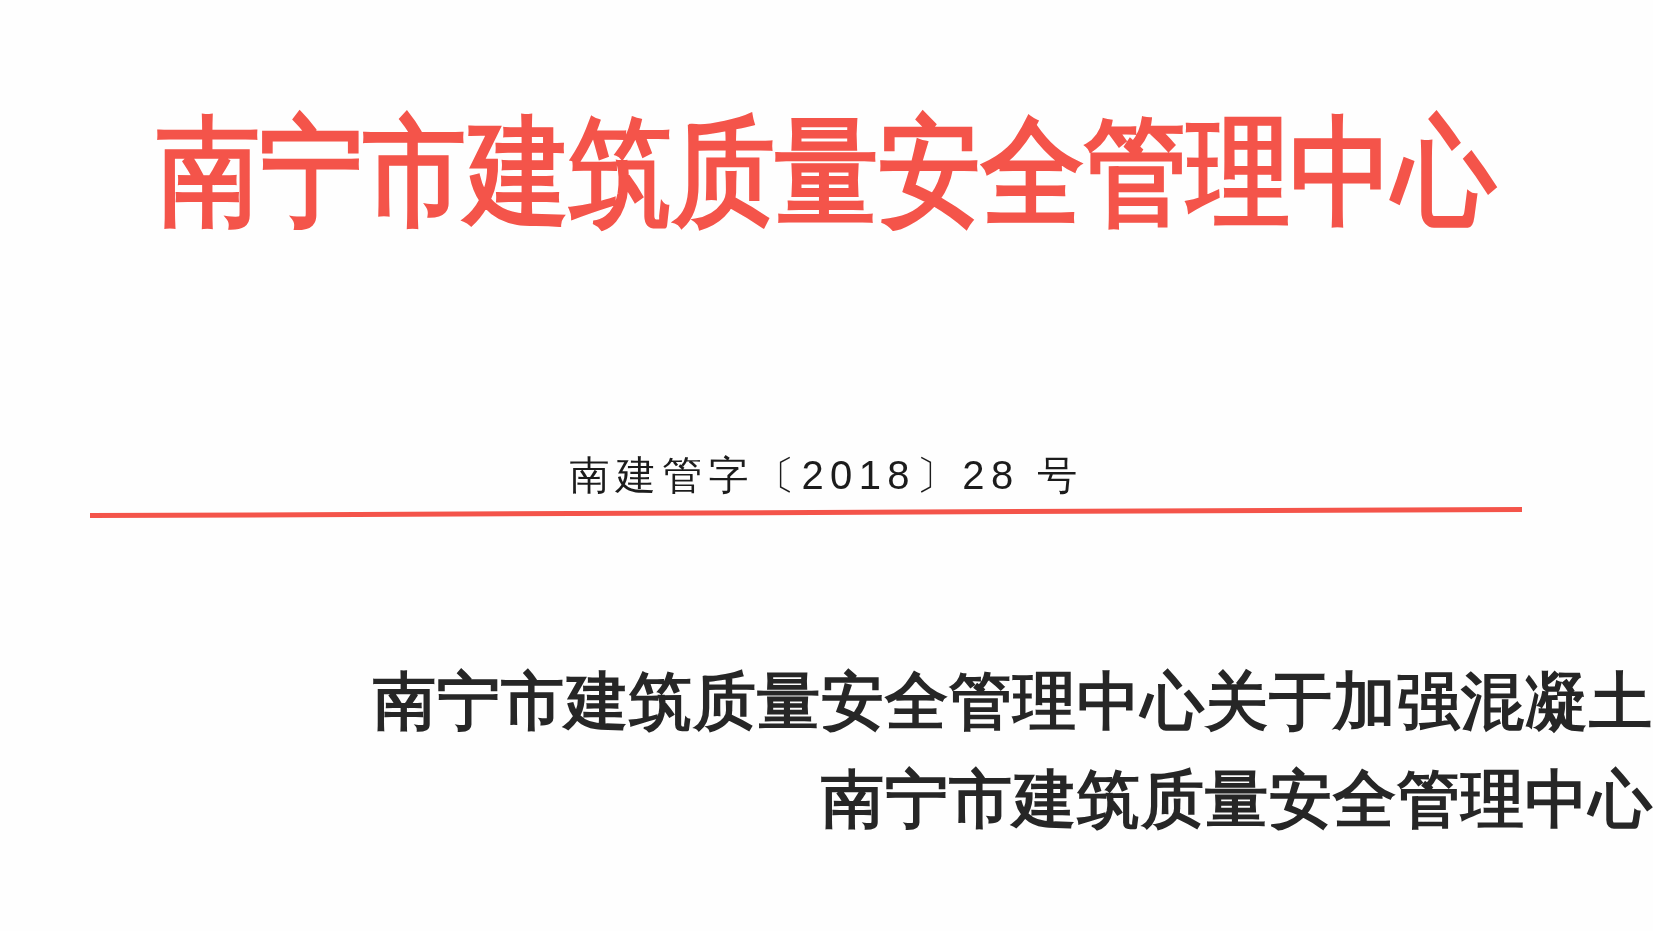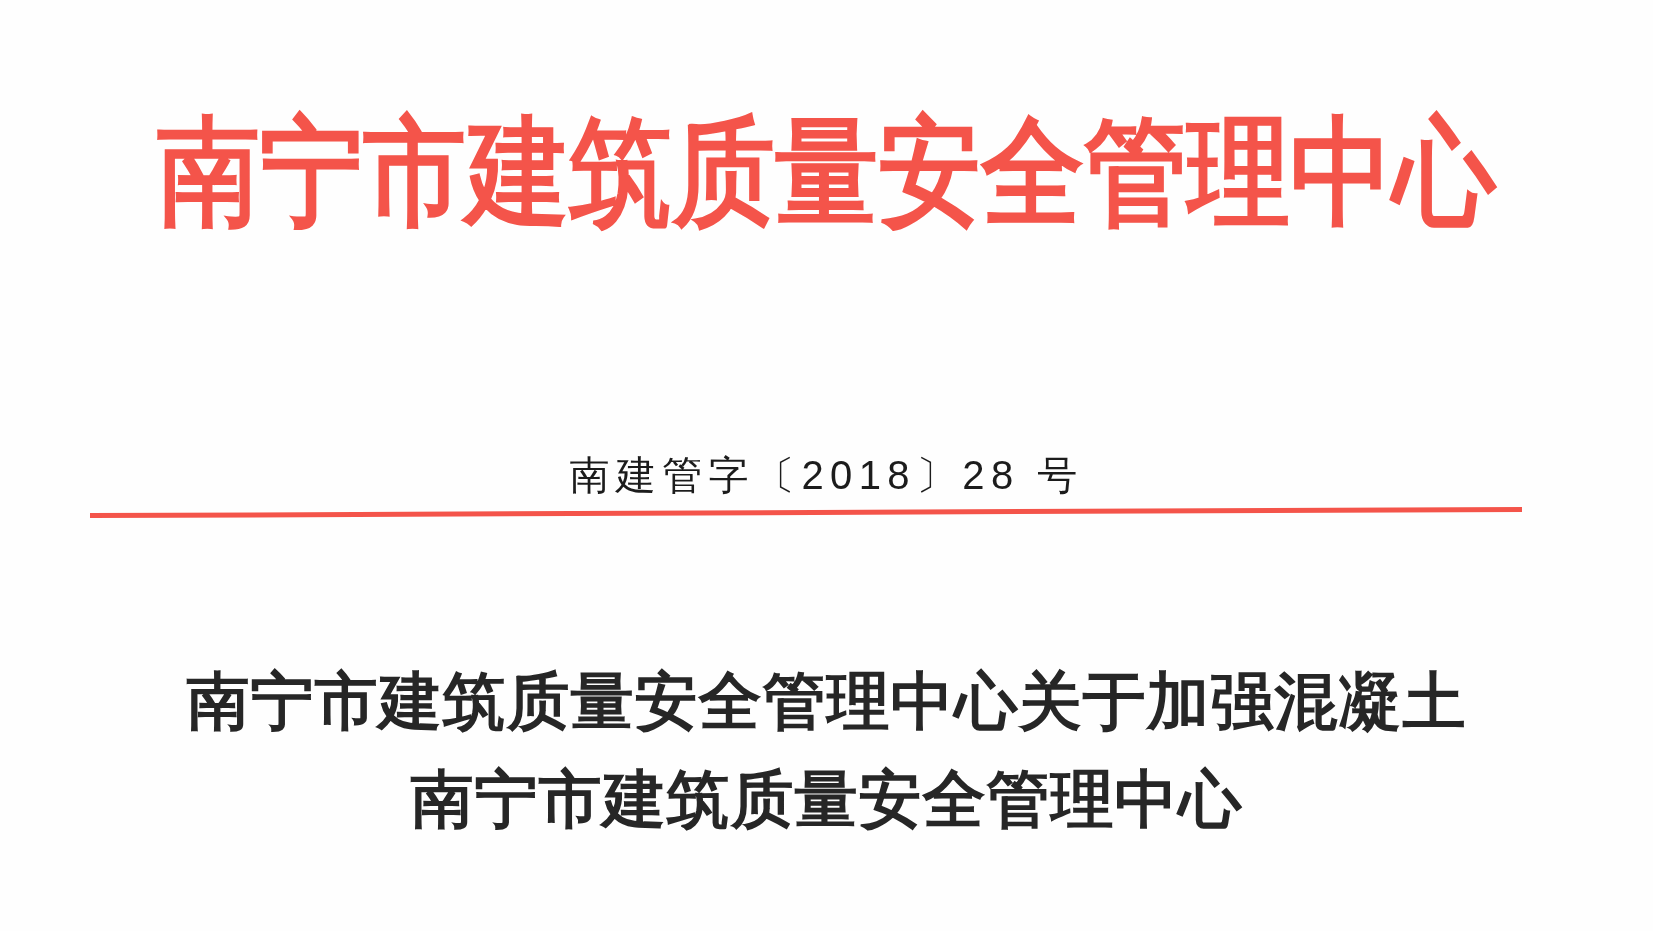--- a/index.html
+++ b/index.html
@@ -59,21 +59,21 @@
     height: 5px;
     background: var(--accent);
     transform: rotate(-0.25deg);
   }
   
   .notice-title {
     position: absolute;
     top: 652px;
     left: 0;
     width: 100%;
-    text-align: center;
+    text-align: right;
     font-size: 63px;
     font-weight: 700;
     color: var(--ink);
     line-height: 98px;
     letter-spacing: 1px;
     white-space: nowrap;
   }
 </style>
 </head>
 <body>

